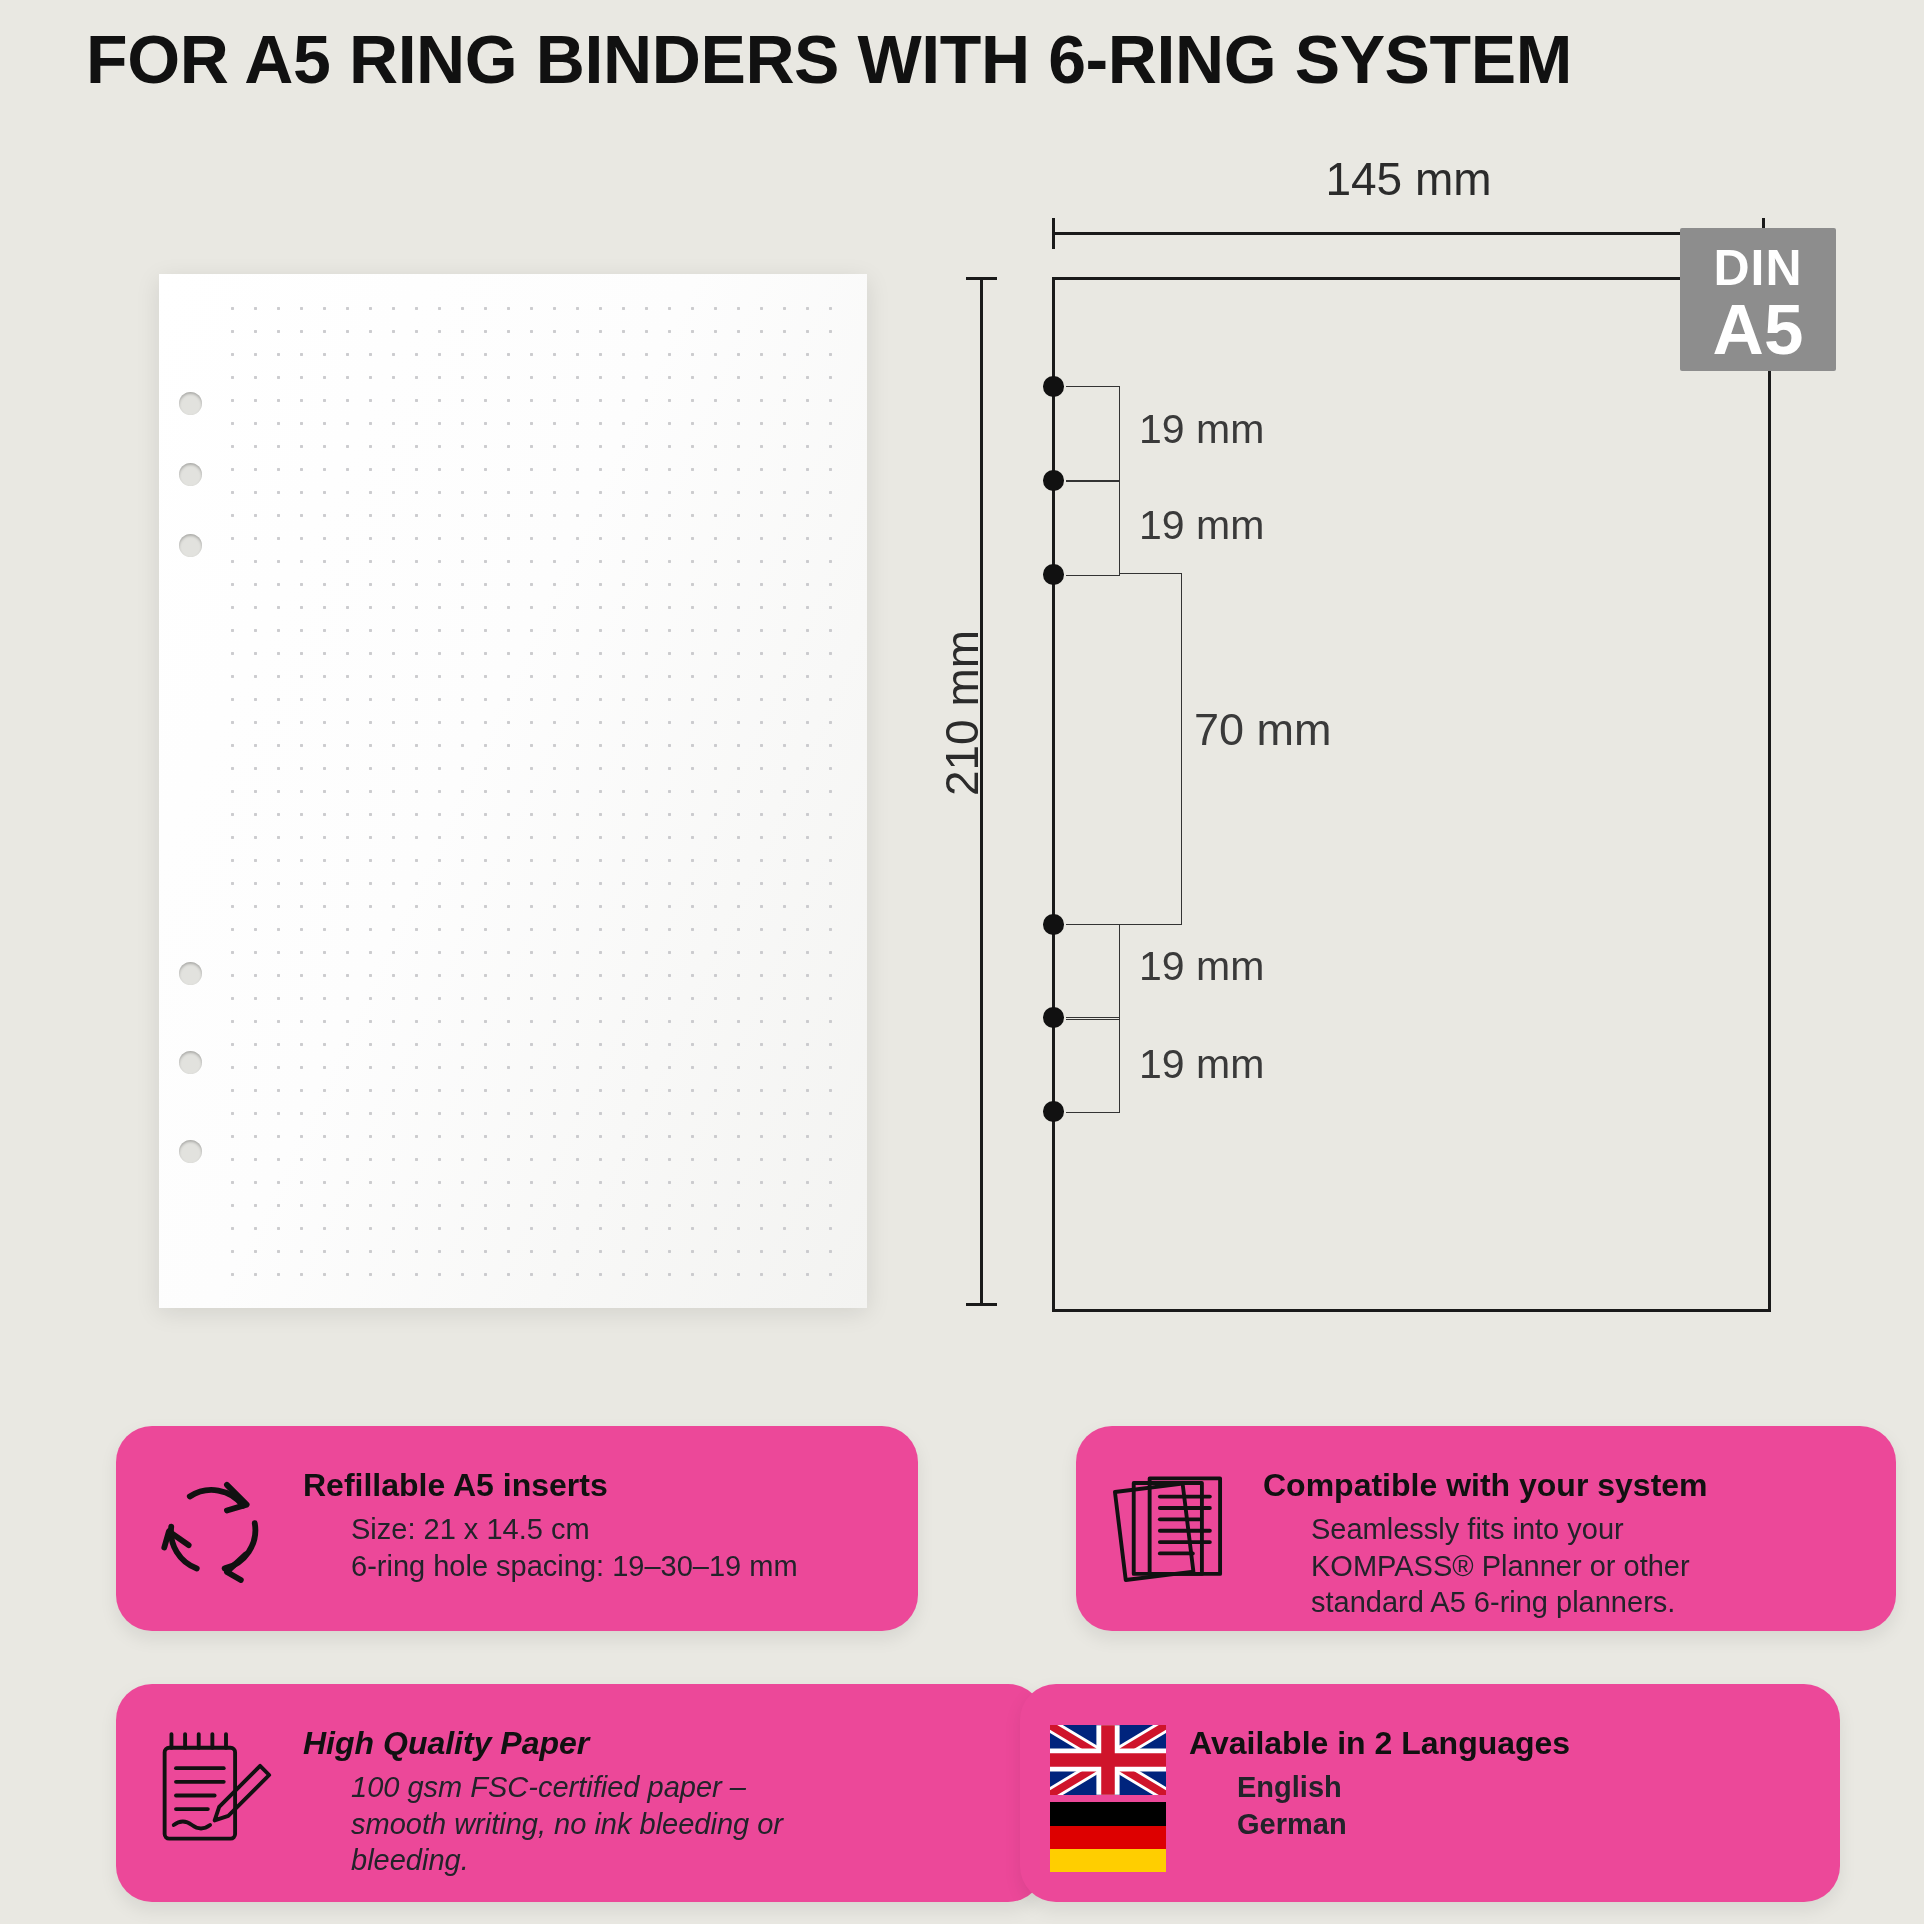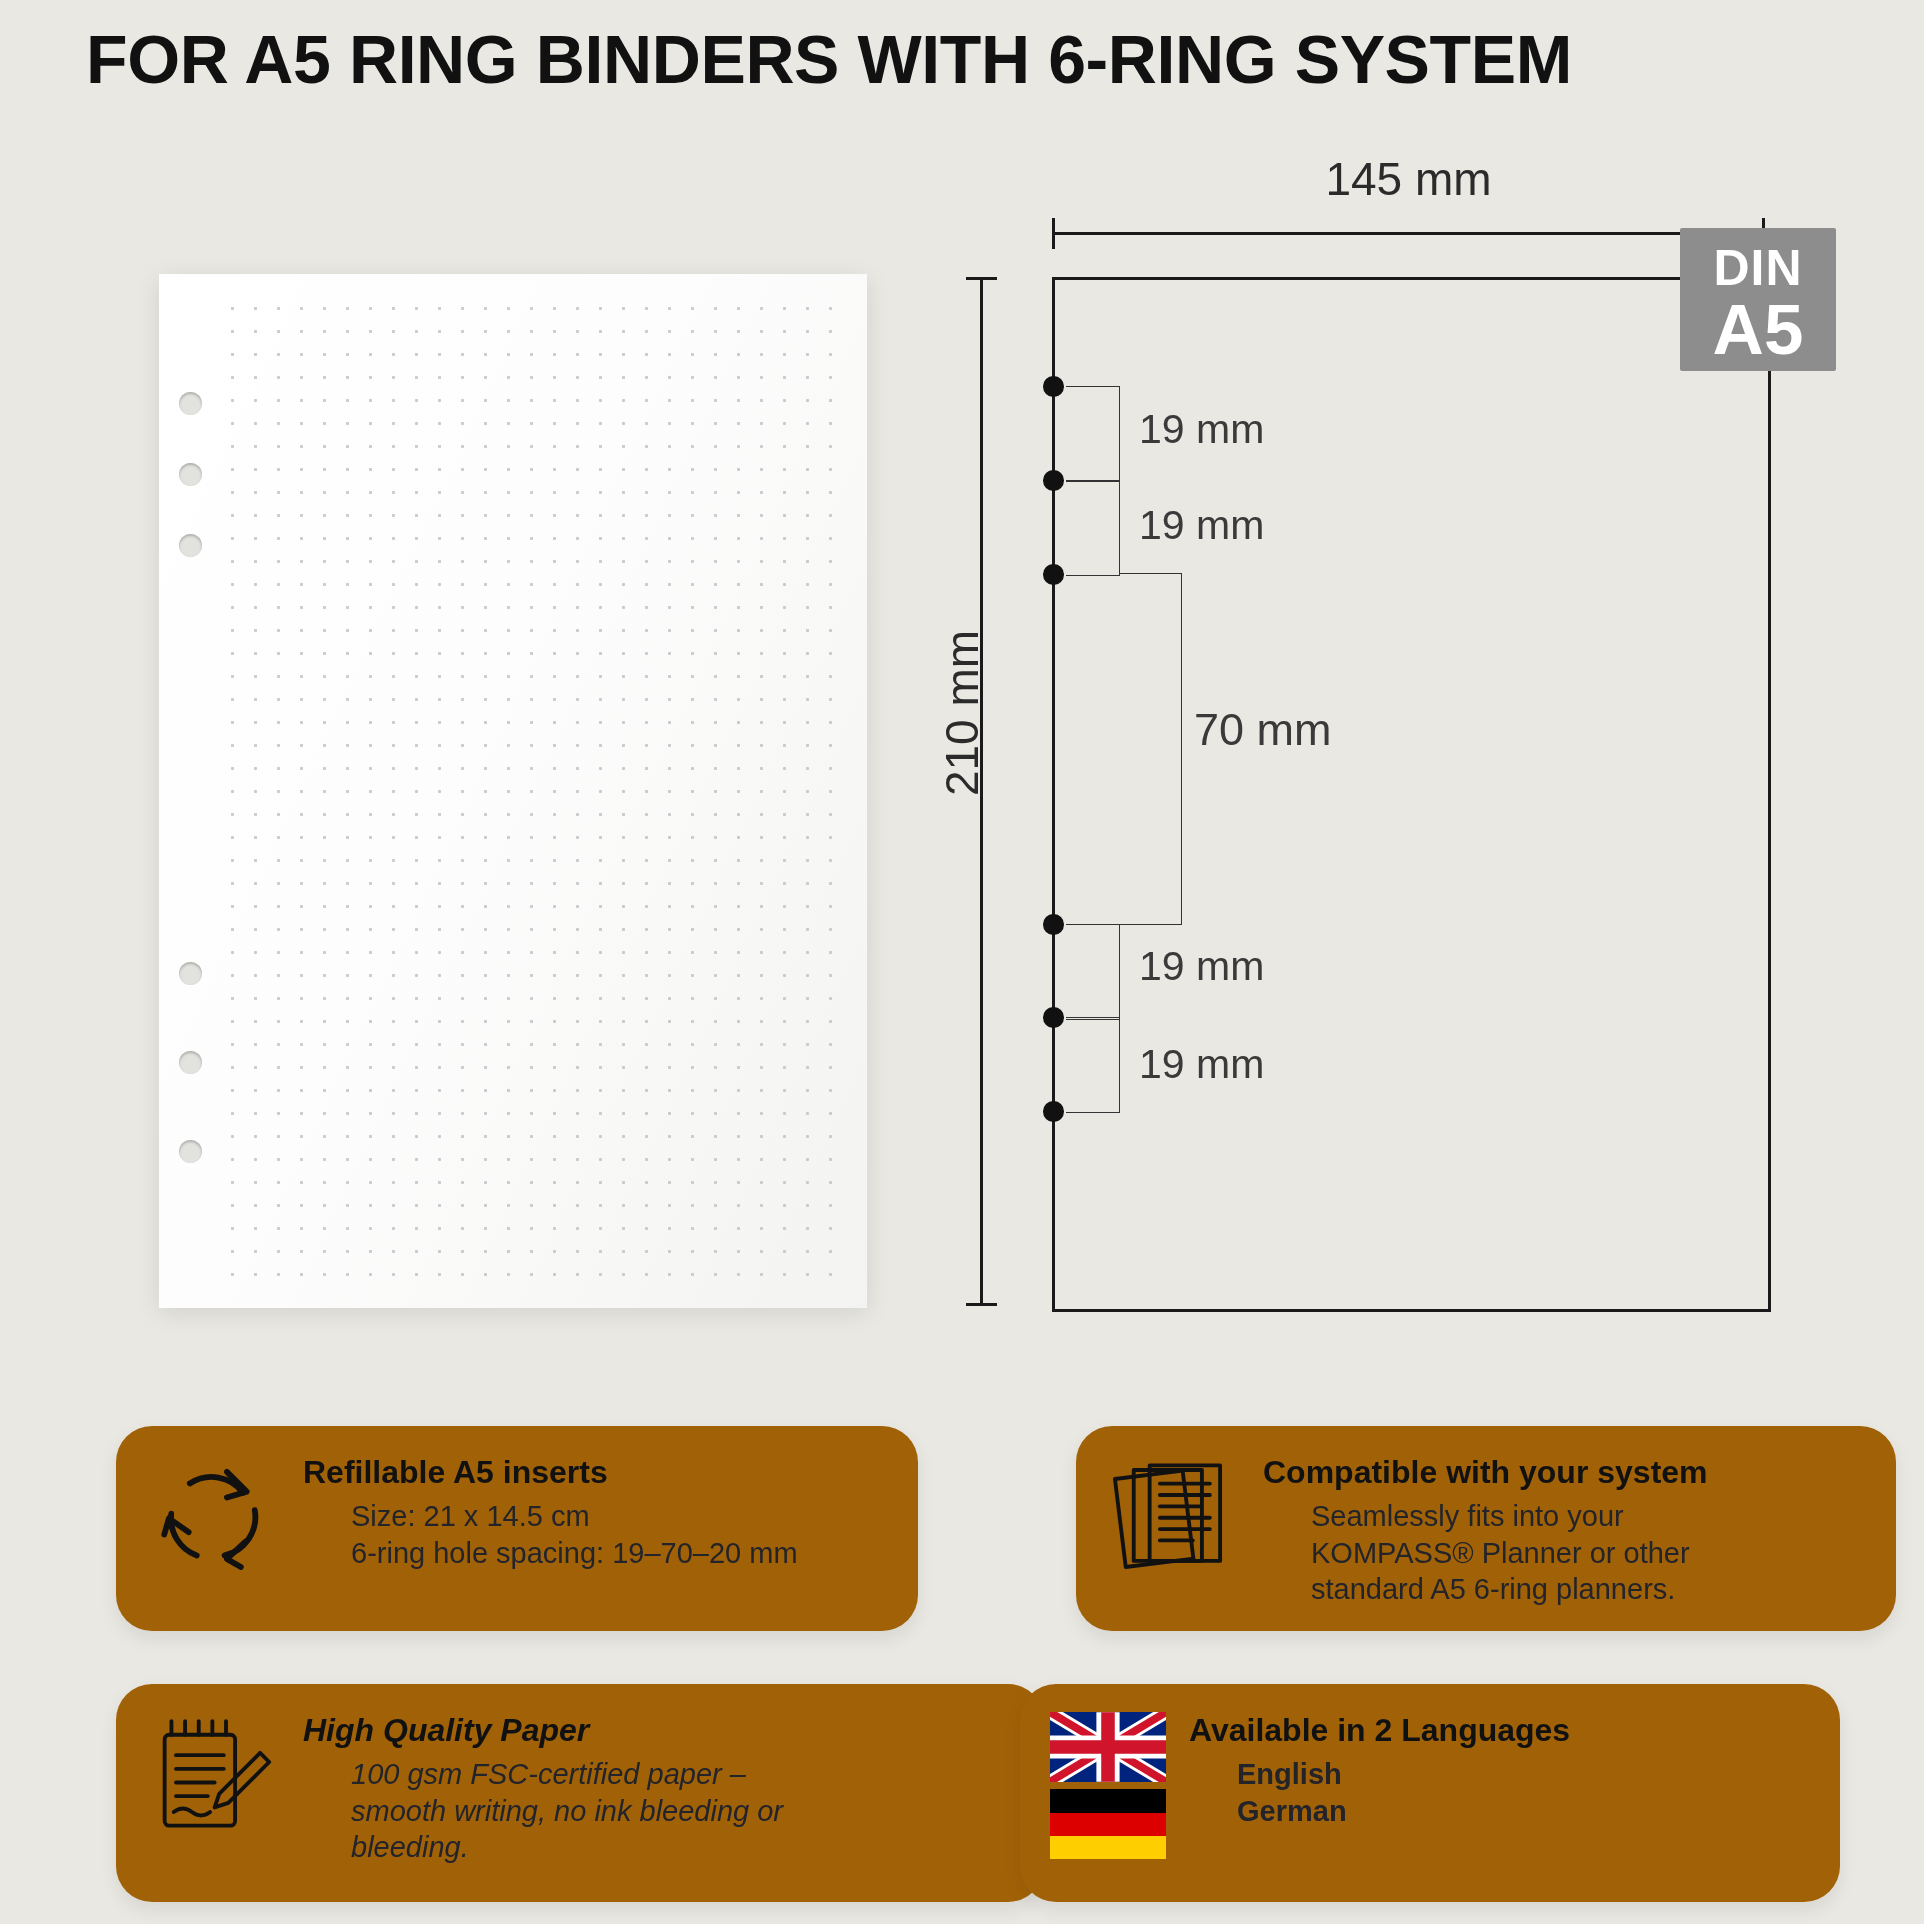--- a/index.html
+++ b/index.html
@@ -166,25 +166,25 @@
     text-align: center;
     padding-top: 4px;
     box-sizing: border-box;
   }
   .din-badge .din { font-size: 50px; letter-spacing: 0.9px; display: block; margin-top: 10.7px;}
   .din-badge .a5 { font-size: 71px; display: block; margin-top: 1.8px;}
 
   
   .card {
     position: absolute;
-    background: #a16207;
+    background: #ec4899;
     border-radius: 36px;
     box-shadow: 0 7.1px 18px rgba(0,0,0,0.08);
     box-sizing: border-box;
-    padding: 23px 30px;
+    padding: 36px 30px;
     display: flex;
     align-items: flex-start;
     gap: 23px;
   }
   .card .ico {
     flex: 0 0 auto;
     width: 134px;
     height: 134px;
     display: flex;
     align-items: center;
@@ -273,21 +273,21 @@
       <path d="M62 12 L79 29 L62 34"></path>
       <path d="M86 45 A34 34 0 0 1 60 84"></path>
       <path d="M78 72 L62 87 L74 94"></path>
       <path d="M36 84 A34 34 0 0 1 14 48"></path>
       <path d="M29 64 L12 52 L8 66"></path>
     </svg>
   </div>
   <div class="txt">
     <div class="title">Refillable A5 inserts</div>
     <div class="line">Size: 21 x 14.5 cm</div>
-    <div class="line">6-ring hole spacing: 19–70–20 mm</div>
+    <div class="line">6-ring hole spacing: 19–30–19 mm</div>
   </div>
 </div>
 
 <div class="card" id="card-compatible">
   <div class="ico">
     <svg width="125" height="120" viewBox="0 0 110 105" fill="none" stroke="#111" stroke-width="3.4" stroke-linecap="round" stroke-linejoin="round">
       <rect x="8" y="16" width="60" height="78" transform="rotate(-7 38 55)"></rect>
       <rect x="20" y="12" width="60" height="80"></rect>
       <rect x="34" y="8" width="62" height="84"></rect>
       <line x1="43" y1="24" x2="87" y2="24"></line>

